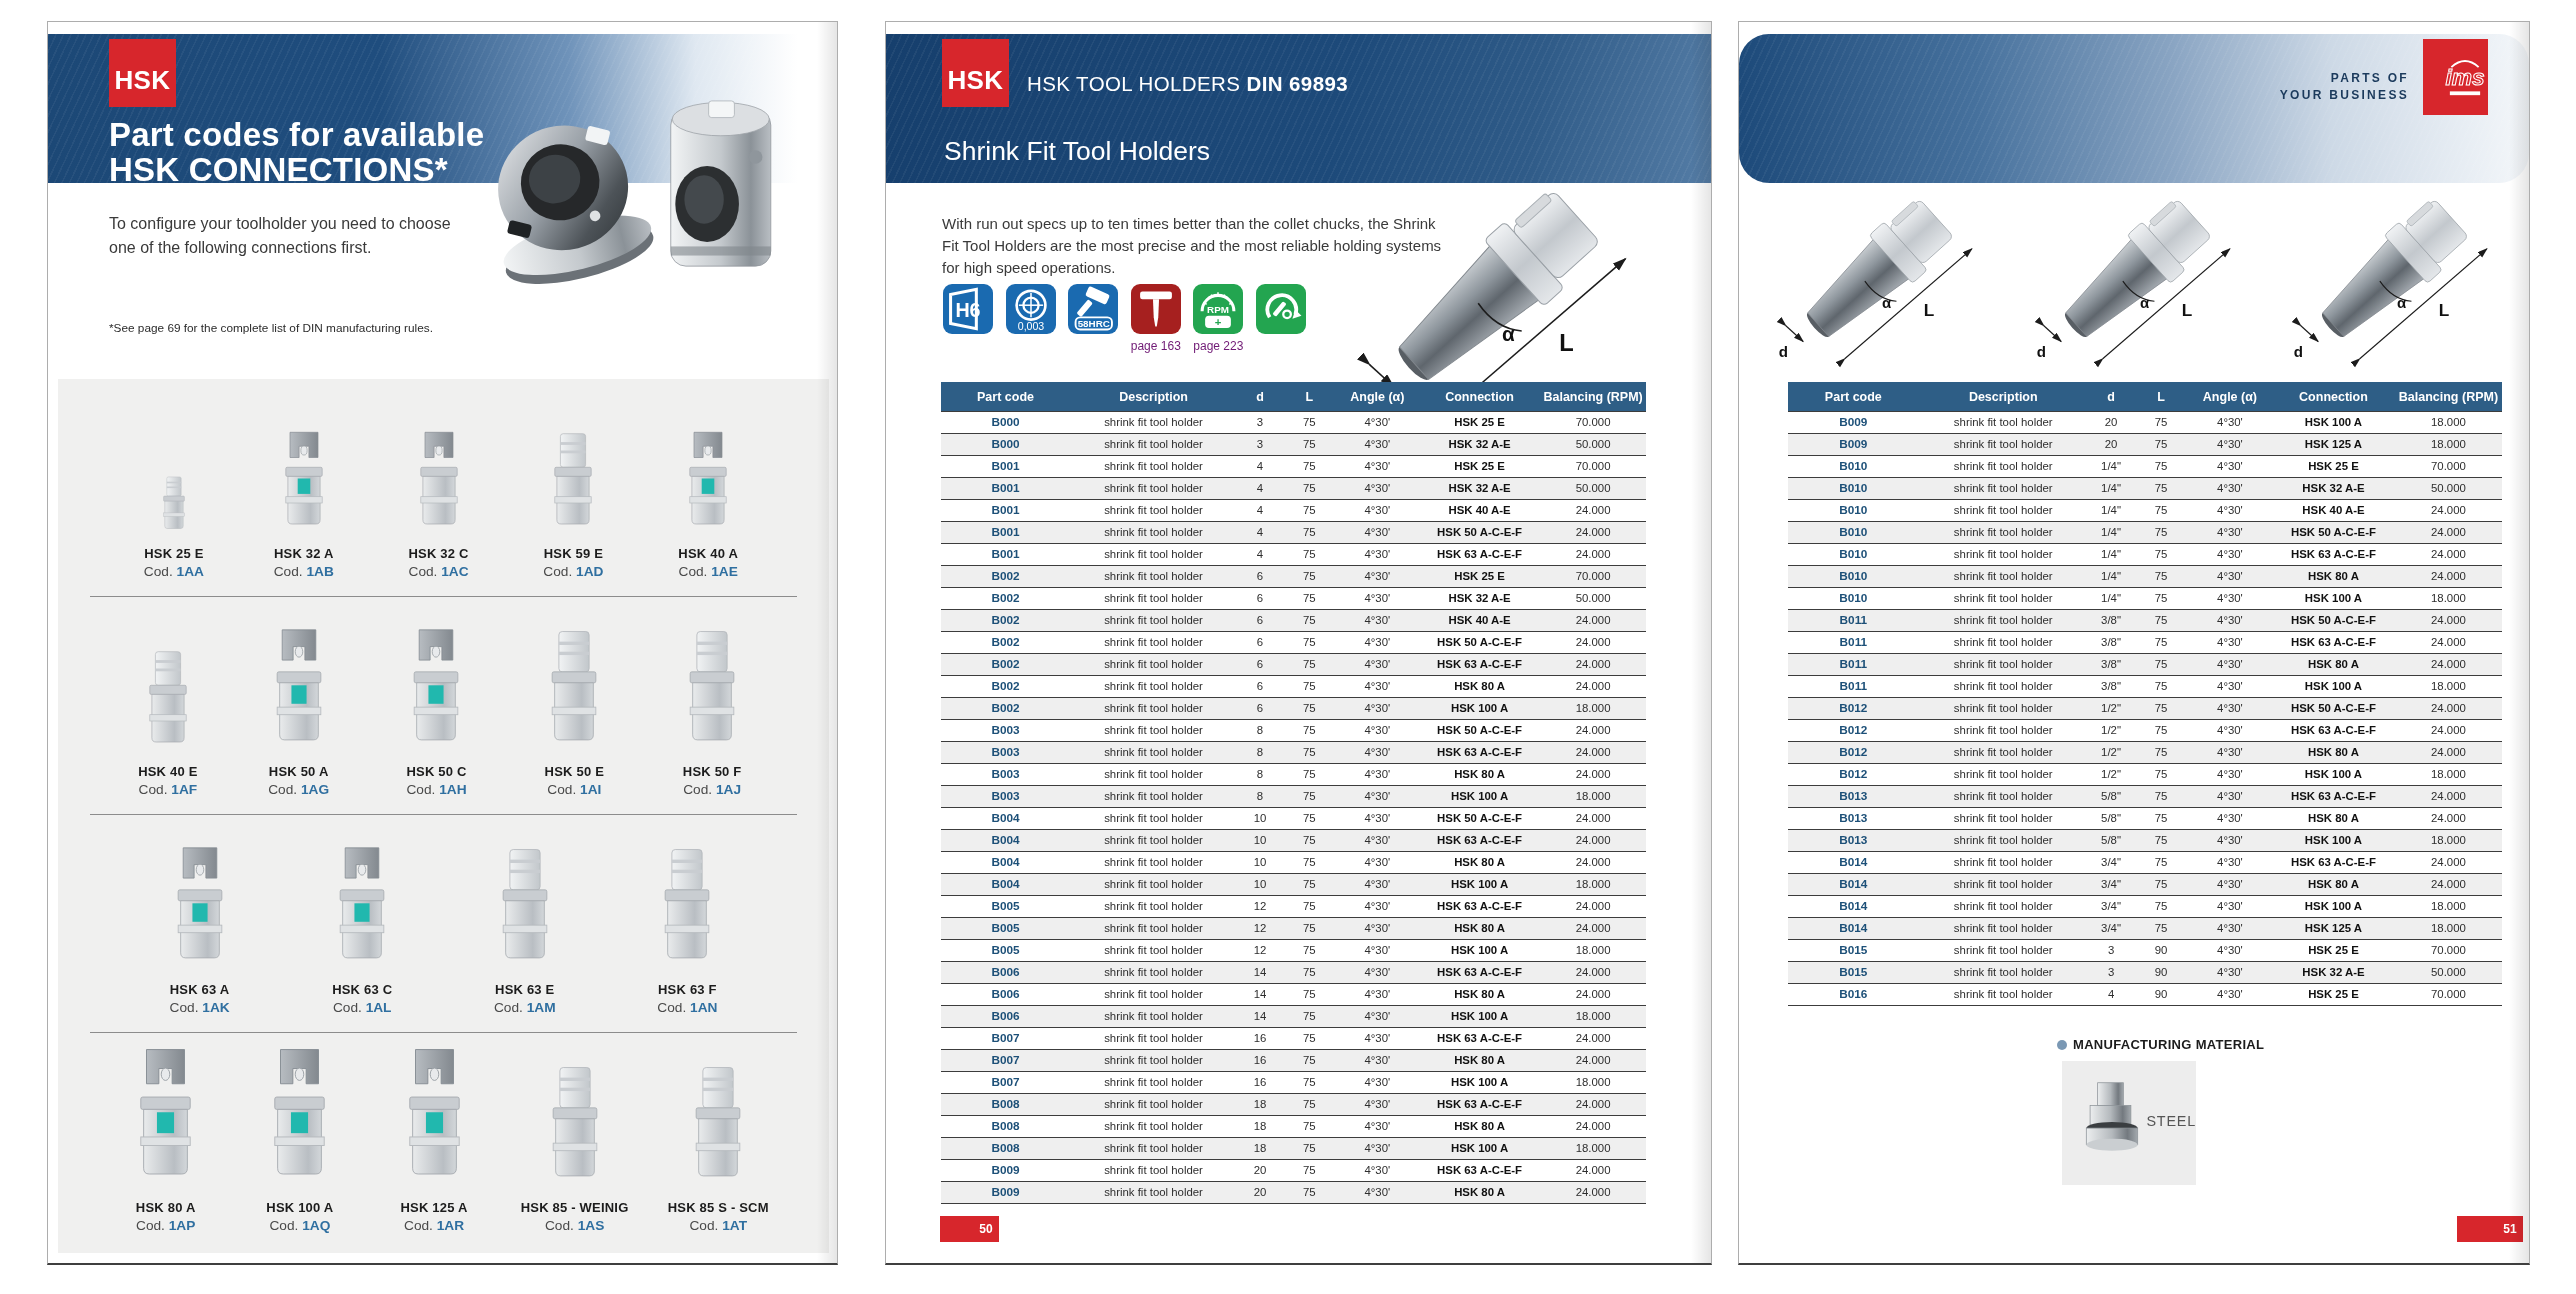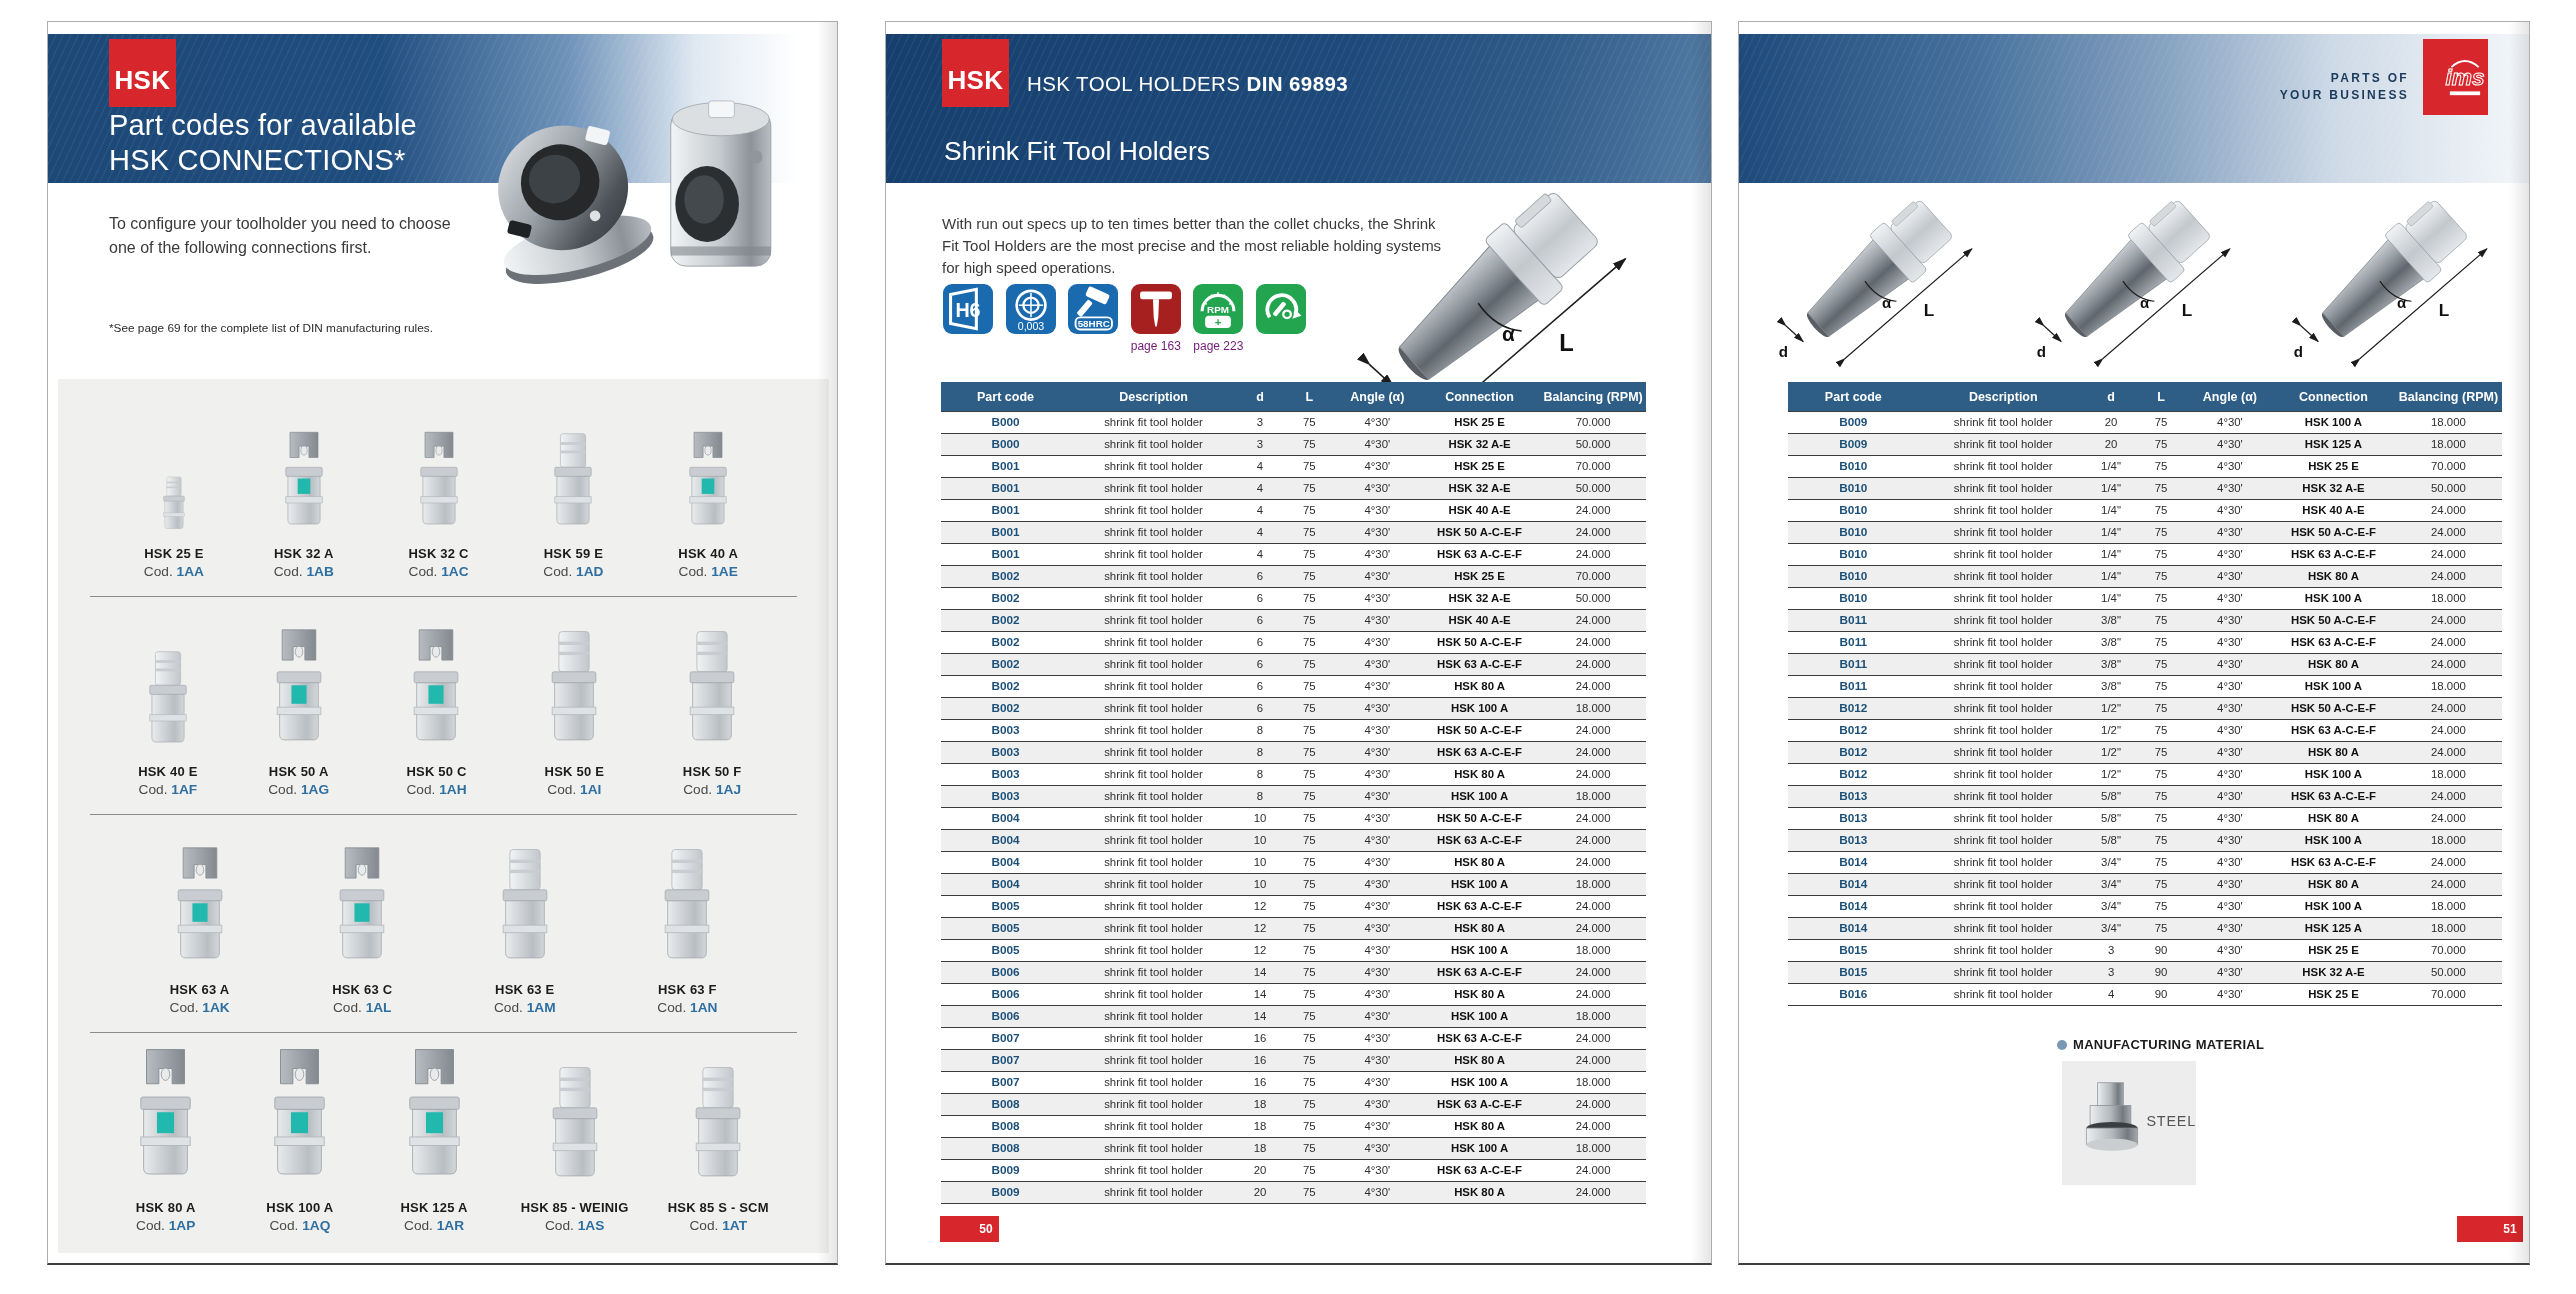--- a/index.html
+++ b/index.html
@@ -9,29 +9,29 @@
   .page::after{content:"";position:absolute;top:0;right:0;width:20px;height:100%;
     background:linear-gradient(90deg,rgba(0,0,0,0) 0%,rgba(0,0,0,0.10) 100%);pointer-events:none;}
   .page-left{left:47px;width:791px;}
   .page-center{left:885px;width:827px;}
   .page-right{left:1738px;width:792px;}
 
   
   .band{position:absolute;left:0;top:12px;width:100%;height:149px;}
   .band-left{background:linear-gradient(90deg,#1c4876 0%,#1f4d7e 42%,#6f93ba 66%,#dfe8f1 82%,#ffffff 95%);}
   .band-center{background:linear-gradient(100deg,#163f6d 0%,#1d4a7a 55%,#2f5b88 78%,#557da6 100%);}
-  .band-right{background:linear-gradient(90deg,#1d4a7a 0%,#46719d 30%,#8aa5c3 55%,#cdd9e6 75%,#f4f7fa 100%);}
+  .band-right{background:linear-gradient(90deg,#1d4a7a 0%,#46719d 30%,#8aa5c3 55%,#cdd9e6 75%,#f4f7fa 100%);border-radius:30px;}
   .band::before{content:"";position:absolute;inset:0;
     background:repeating-linear-gradient(115deg,rgba(255,255,255,0.05) 0 1.5px,rgba(255,255,255,0) 1.5px 6.8px);}
   .hsk-box{position:absolute;width:67px;height:68px;background:#d7262c;color:#fff;
     display:flex;align-items:flex-end;justify-content:center;font-size:26px;font-weight:bold;
     padding-bottom:10.6px;box-sizing:border-box;letter-spacing:0.4px;}
   .band-left .hsk-box{left:61px;top:4.6px;}
   .band-center .hsk-box{left:56px;top:4.6px;}
-  .title-left{position:absolute;left:61px;top:74px;color:#fff;font-size:29px;line-height:35px;font-weight:400;letter-spacing:0.2px;}
+  .title-left{position:absolute;left:61px;top:83px;color:#fff;font-size:33px;line-height:35px;font-weight:700;letter-spacing:0.2px;}
   .kicker{position:absolute;left:141px;top:38px;color:#fff;font-size:20.5px;font-weight:400;letter-spacing:0.4px;}
   .kicker b{font-weight:bold;}
   .title-center{position:absolute;left:58px;top:102px;color:#fff;font-size:26.5px;font-weight:400;}
   .tagline{position:absolute;right:120px;top:36px;text-align:right;color:#1b3a5c;
     font-size:12px;font-weight:bold;letter-spacing:2.3px;line-height:16.7px;}
   .ims-box{position:absolute;right:41px;top:4.6px;width:65px;height:76px;background:#d7262c;
     display:flex;align-items:center;justify-content:flex-end;}
 
   
   .intro-left{position:absolute;left:61px;top:190px;font-size:16px;color:#3a3a3a;line-height:23.5px;}

